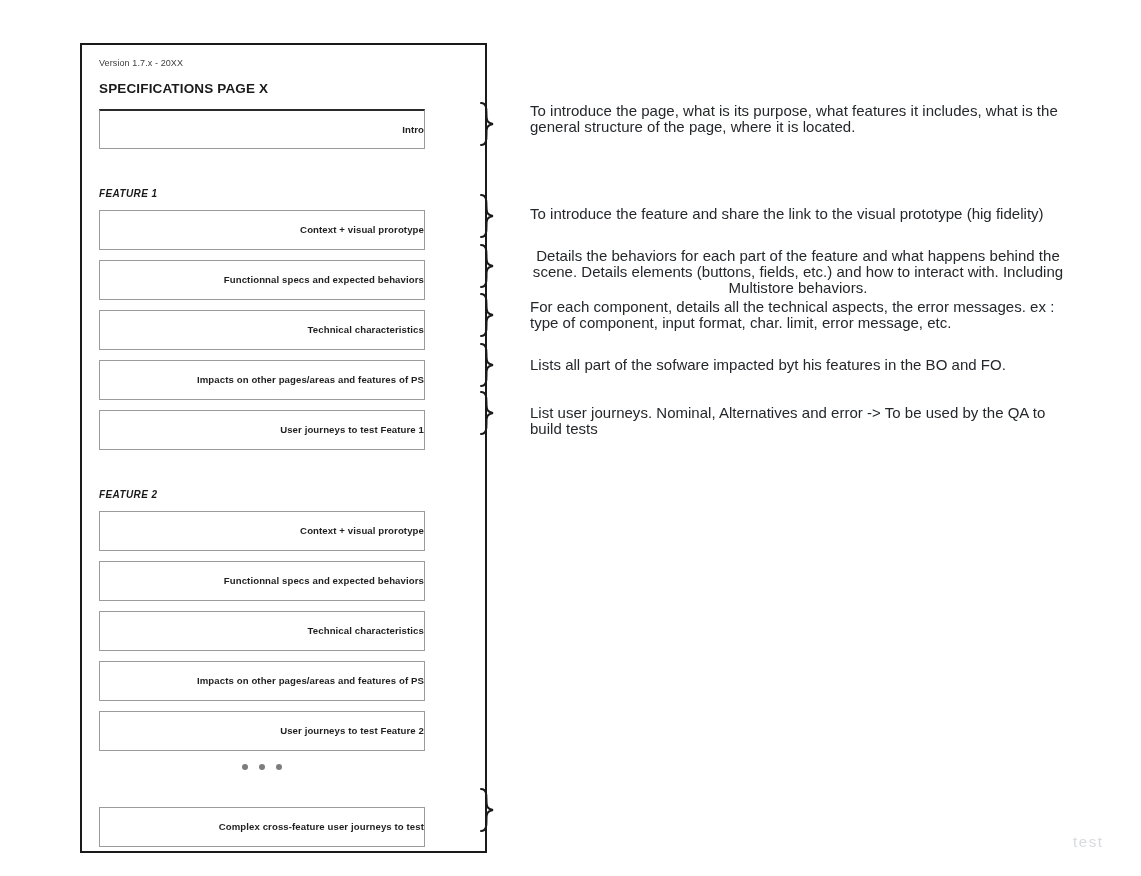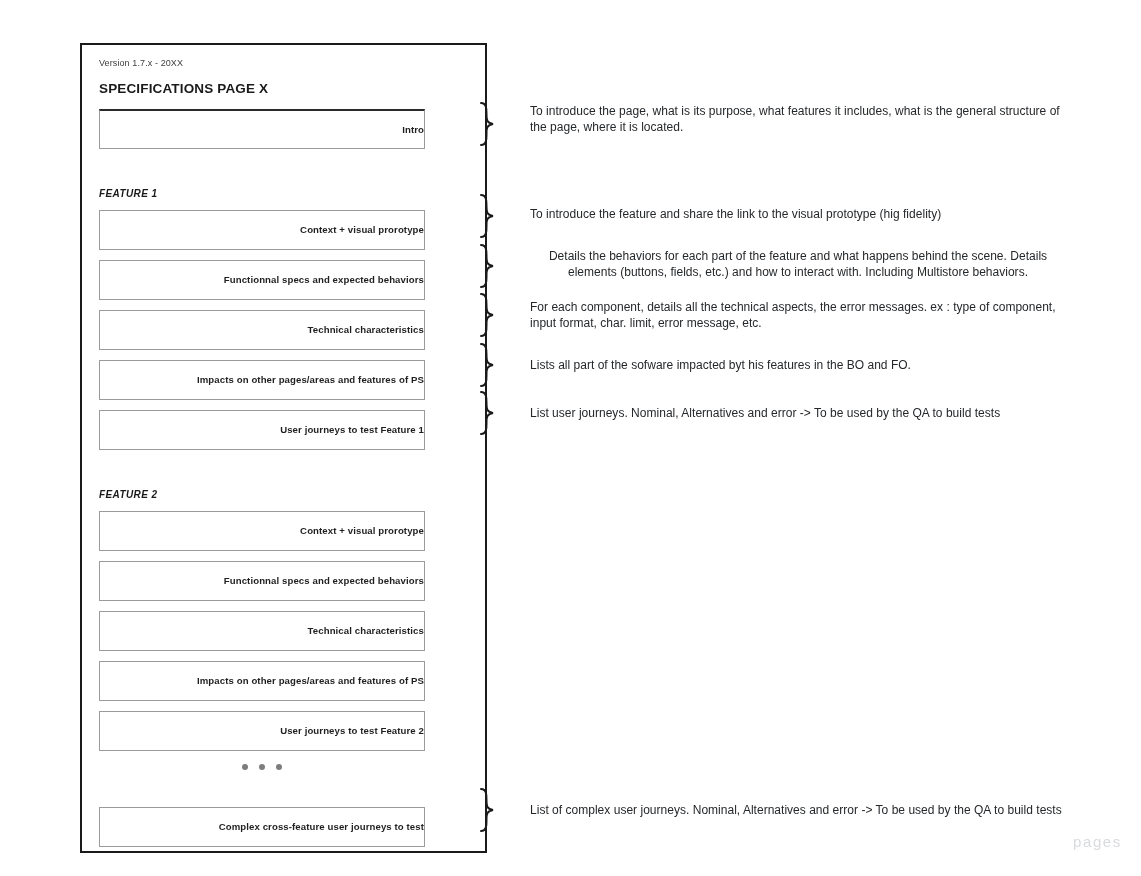--- a/index.html
+++ b/index.html
@@ -113,21 +113,21 @@
     align-items: flex-start;
   }
   .brace {
     width: 22px;
     flex: 0 0 22px;
     color: #1a1a1a;
     margin-top: -2px;
   }
   .brace svg { display: block; }
   .ann-text {
-    font-size: 12px;
+    font-size: 15px;
     line-height: 16px;
     color: #25282b;
     letter-spacing: 0.02px;
     margin-left: 32px;
   }
 
   
   #miro-watermark {
     position: absolute;
     left: 1073px;
@@ -260,16 +260,15 @@
   </span>
   <span class="ann-text" style="margin-top:13px;">List user journeys. Nominal, Alternatives and error -&gt; To be used by the QA to build tests</span>
 </div>
 
 <div class="annotation" style="left:476px; top:789px; width:590px;">
   <span class="brace">
     <svg width="22" height="46" viewBox="0 0 22 46">
       <path d="M5 2 C11 2 10.5 9 10.5 14 C10.5 19 11 22 17 23 C11 24 10.5 27 10.5 32 C10.5 37 11 44 5 44" fill="none" stroke="#1a1a1a" stroke-width="2" stroke-linecap="round"></path>
     </svg>
   </span>
-  <span class="ann-text" style="margin-top:13px;">List of complex user journeys. Nominal, Alternatives and error -&gt; To be used by the QA to build tests</span>
-</div>
-
-<div id="miro-watermark">pages</div>
+</div>
+
+<div id="miro-watermark">test</div>
 
 </body></html>

